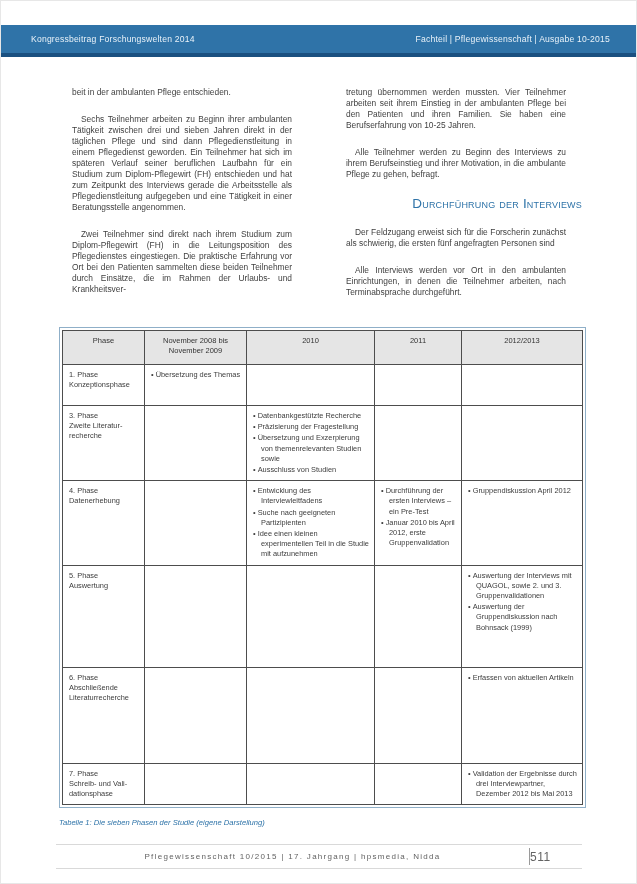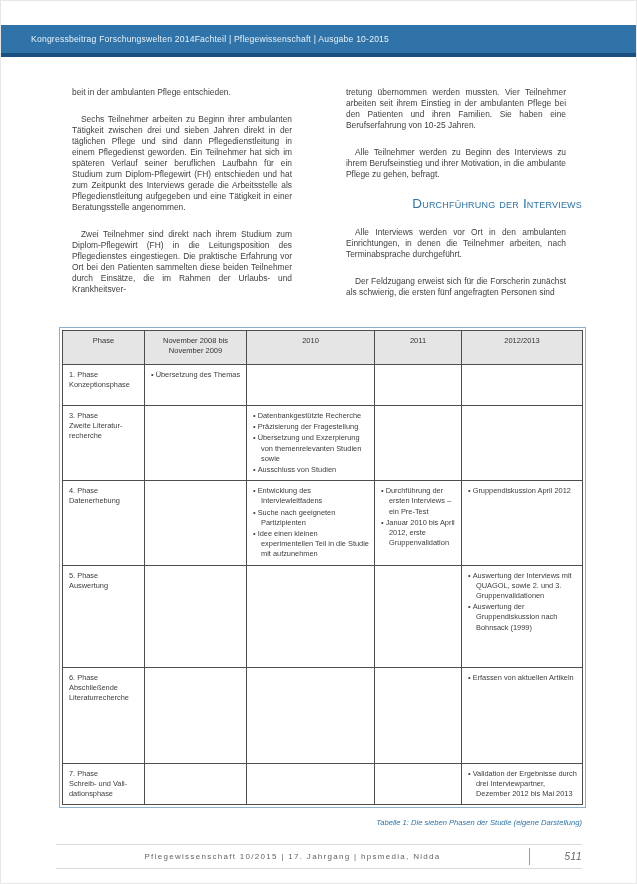--- a/index.html
+++ b/index.html
@@ -12,21 +12,21 @@
     background: #ffffff;
     overflow: hidden;
     border: 1px solid #e7e7e7;
   }
 
   
   .header-bar {
     margin-top: 24px;
     height: 28px;
     background: #2f73a8;
-    display: flex; align-items: center; justify-content: flex-start;
+    display: flex; align-items: center; justify-content: space-between;
     padding: 0 26px 0 30px;
     color: #e9f2f9;
     font-size: 8.6px;
     letter-spacing: 0.2px;
   }
   .header-underline { height: 4px; background: #1a5080; }
 
   
   .content { padding: 14px 54px 0 55px; }
   .columns { display: flex; gap: 22px; }
@@ -77,21 +77,20 @@
   tbody tr:nth-child(6) { height: 40px; }
   tbody tr:nth-child(7) { height: 60px; }
   thead tr { height: 34px; }
   .bullet { padding-left: 8px; text-indent: -8px; margin-bottom: 1px; }
   .bullet::before { content: "•\00a0 "; }
   .table-caption {
     margin-top: 6px;
     font-size: 7.6px;
     font-style: italic;
     color: #2e73a8;
-    text-align: right;
   }
 
   
   .footer {
     position: absolute;
     left: 55px; right: 54px;
     top: 843px;
     border-top: 1px solid #d9d9d9;
     border-bottom: 1px solid #d9d9d9;
     height: 25px;
@@ -100,25 +99,24 @@
   .footer-main {
     flex: 1;
     text-align: center;
     font-size: 8px;
     letter-spacing: 1.3px;
     color: #636363;
   }
   .footer-divider { width: 1px; height: 17px; background: #9a9a9a; }
   .footer-page {
     width: 52px;
-    text-align: right;
-    font-size: 10px;
+    text-align: left;
+    font-size: 12px;
     letter-spacing: 0.5px;
     color: #636363;
-    font-style: italic;
   }
 </style>
 </head>
 <body>
 
 <div class="page">
 
   <div class="header-bar">
     <span>Kongressbeitrag Forschungswelten 2014</span>
     <span>Fachteil | Pflegewissenschaft |  Ausgabe 10-2015</span>
@@ -129,22 +127,22 @@
     <div class="columns">
       <div class="col">
         <p>beit in der ambulanten Pflege entschieden.</p>
         <p class="indent">Sechs Teilnehmer arbeiten zu Beginn ihrer ambulanten Tätigkeit zwischen drei und sieben Jahren direkt in der täglichen Pflege und sind dann Pflegedienstleitung in einem Pflegedienst geworden. Ein Teilnehmer hat sich im späteren Verlauf seiner beruflichen Laufbahn für ein Studium zum Diplom-Pflegewirt (FH) entschieden und hat zum Zeitpunkt des Interviews gerade die Arbeitsstelle als Pflegedienstleitung aufgegeben und eine Tätigkeit in einer Beratungsstelle angenommen.</p>
         <p class="indent">Zwei Teilnehmer sind direkt nach ihrem Studium zum Diplom-Pflegewirt (FH) in die Leitungsposition des Pflegedienstes eingestiegen. Die praktische Erfahrung vor Ort bei den Patienten sammelten diese beiden Teilnehmer durch Einsätze, die im Rahmen der Urlaubs- und Krankheitsver-</p>
       </div>
       <div class="col">
         <p>tretung übernommen werden mussten. Vier Teilnehmer arbeiten seit ihrem Einstieg in der ambulanten Pflege bei den Patienten und ihren Familien. Sie haben eine Berufserfahrung von 10-25 Jahren.</p>
         <p class="indent">Alle Teilnehmer werden zu Beginn des Interviews zu ihrem Berufseinstieg und ihrer Motivation, in die ambulante Pflege zu gehen, befragt.</p>
         <h2 class="section-heading">Durchführung der Interviews</h2>
+        <p class="indent">Der Feldzugang erweist sich für die Forscherin zunächst als schwierig, die ersten fünf angefragten Personen sind</p>
         <p class="indent">Alle Interviews werden vor Ort in den ambulanten Einrichtungen, in denen die Teilnehmer arbeiten, nach Terminabsprache durchgeführt.</p>
-        <p class="indent">Der Feldzugang erweist sich für die Forscherin zunächst als schwierig, die ersten fünf angefragten Personen sind</p>
       </div>
     </div>
 
     <div class="table-block">
       <div class="table-wrap">
         <table>
           <colgroup>
             <col class="c-phase">
               <col class="c-2008">
               <col class="c-2010">

